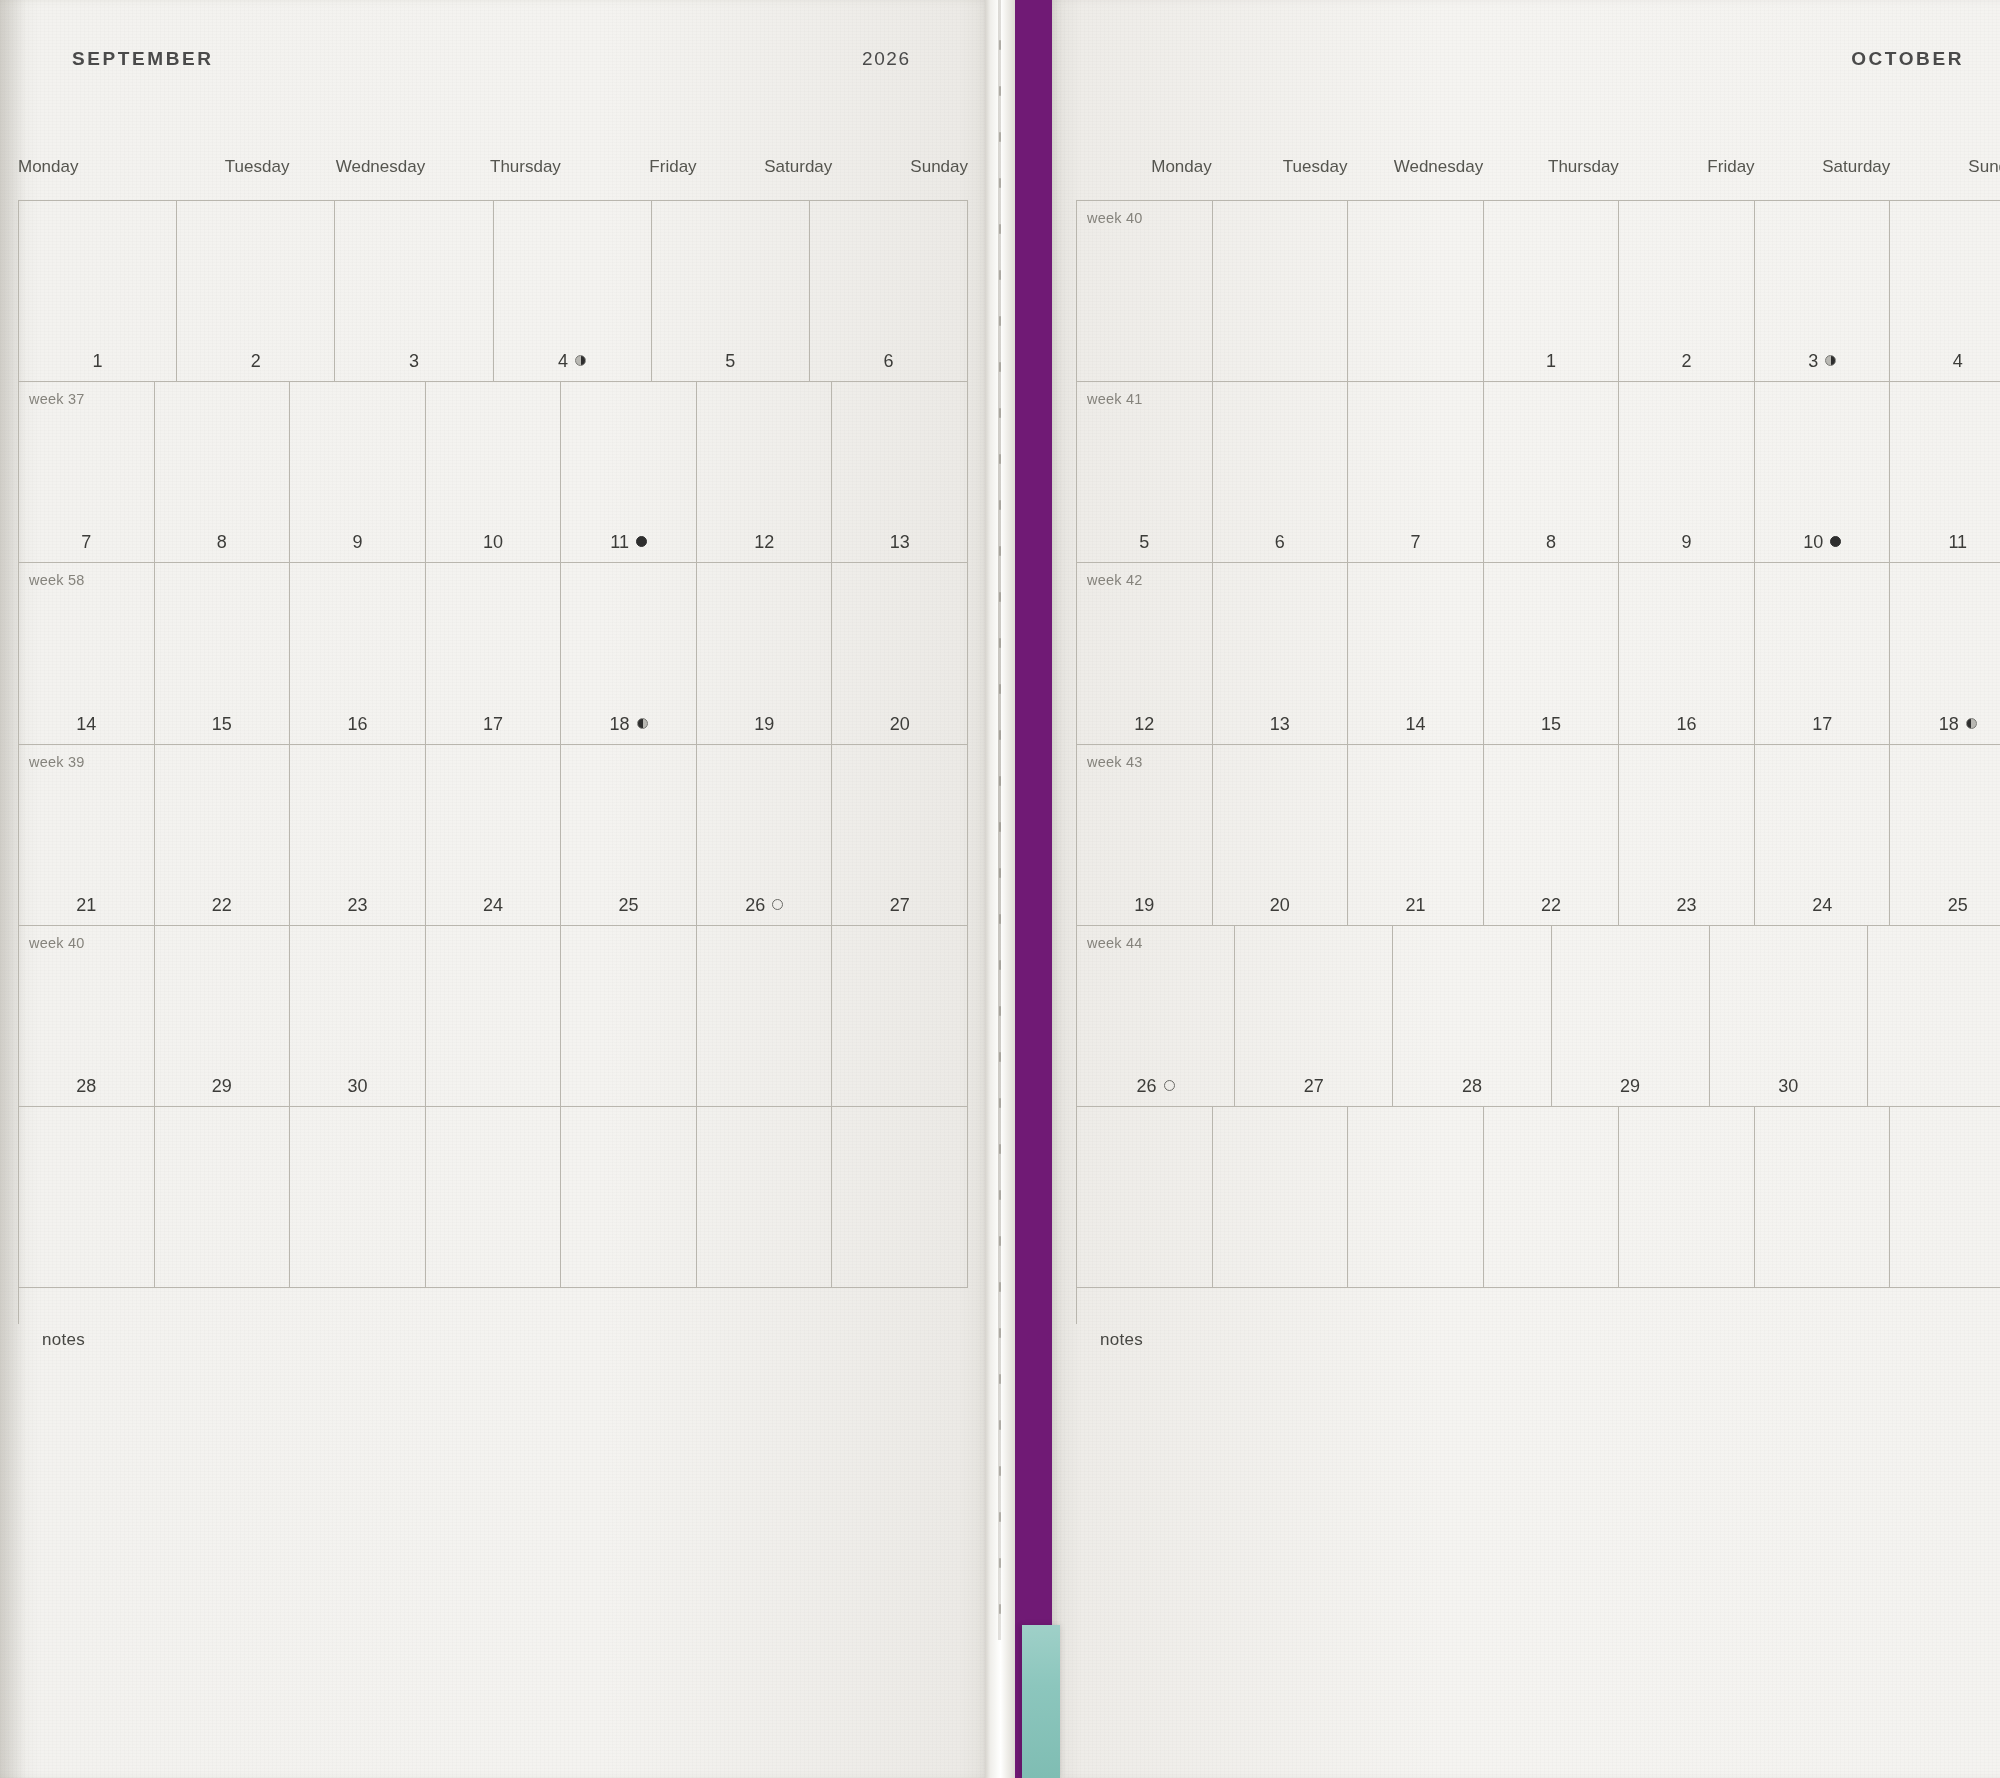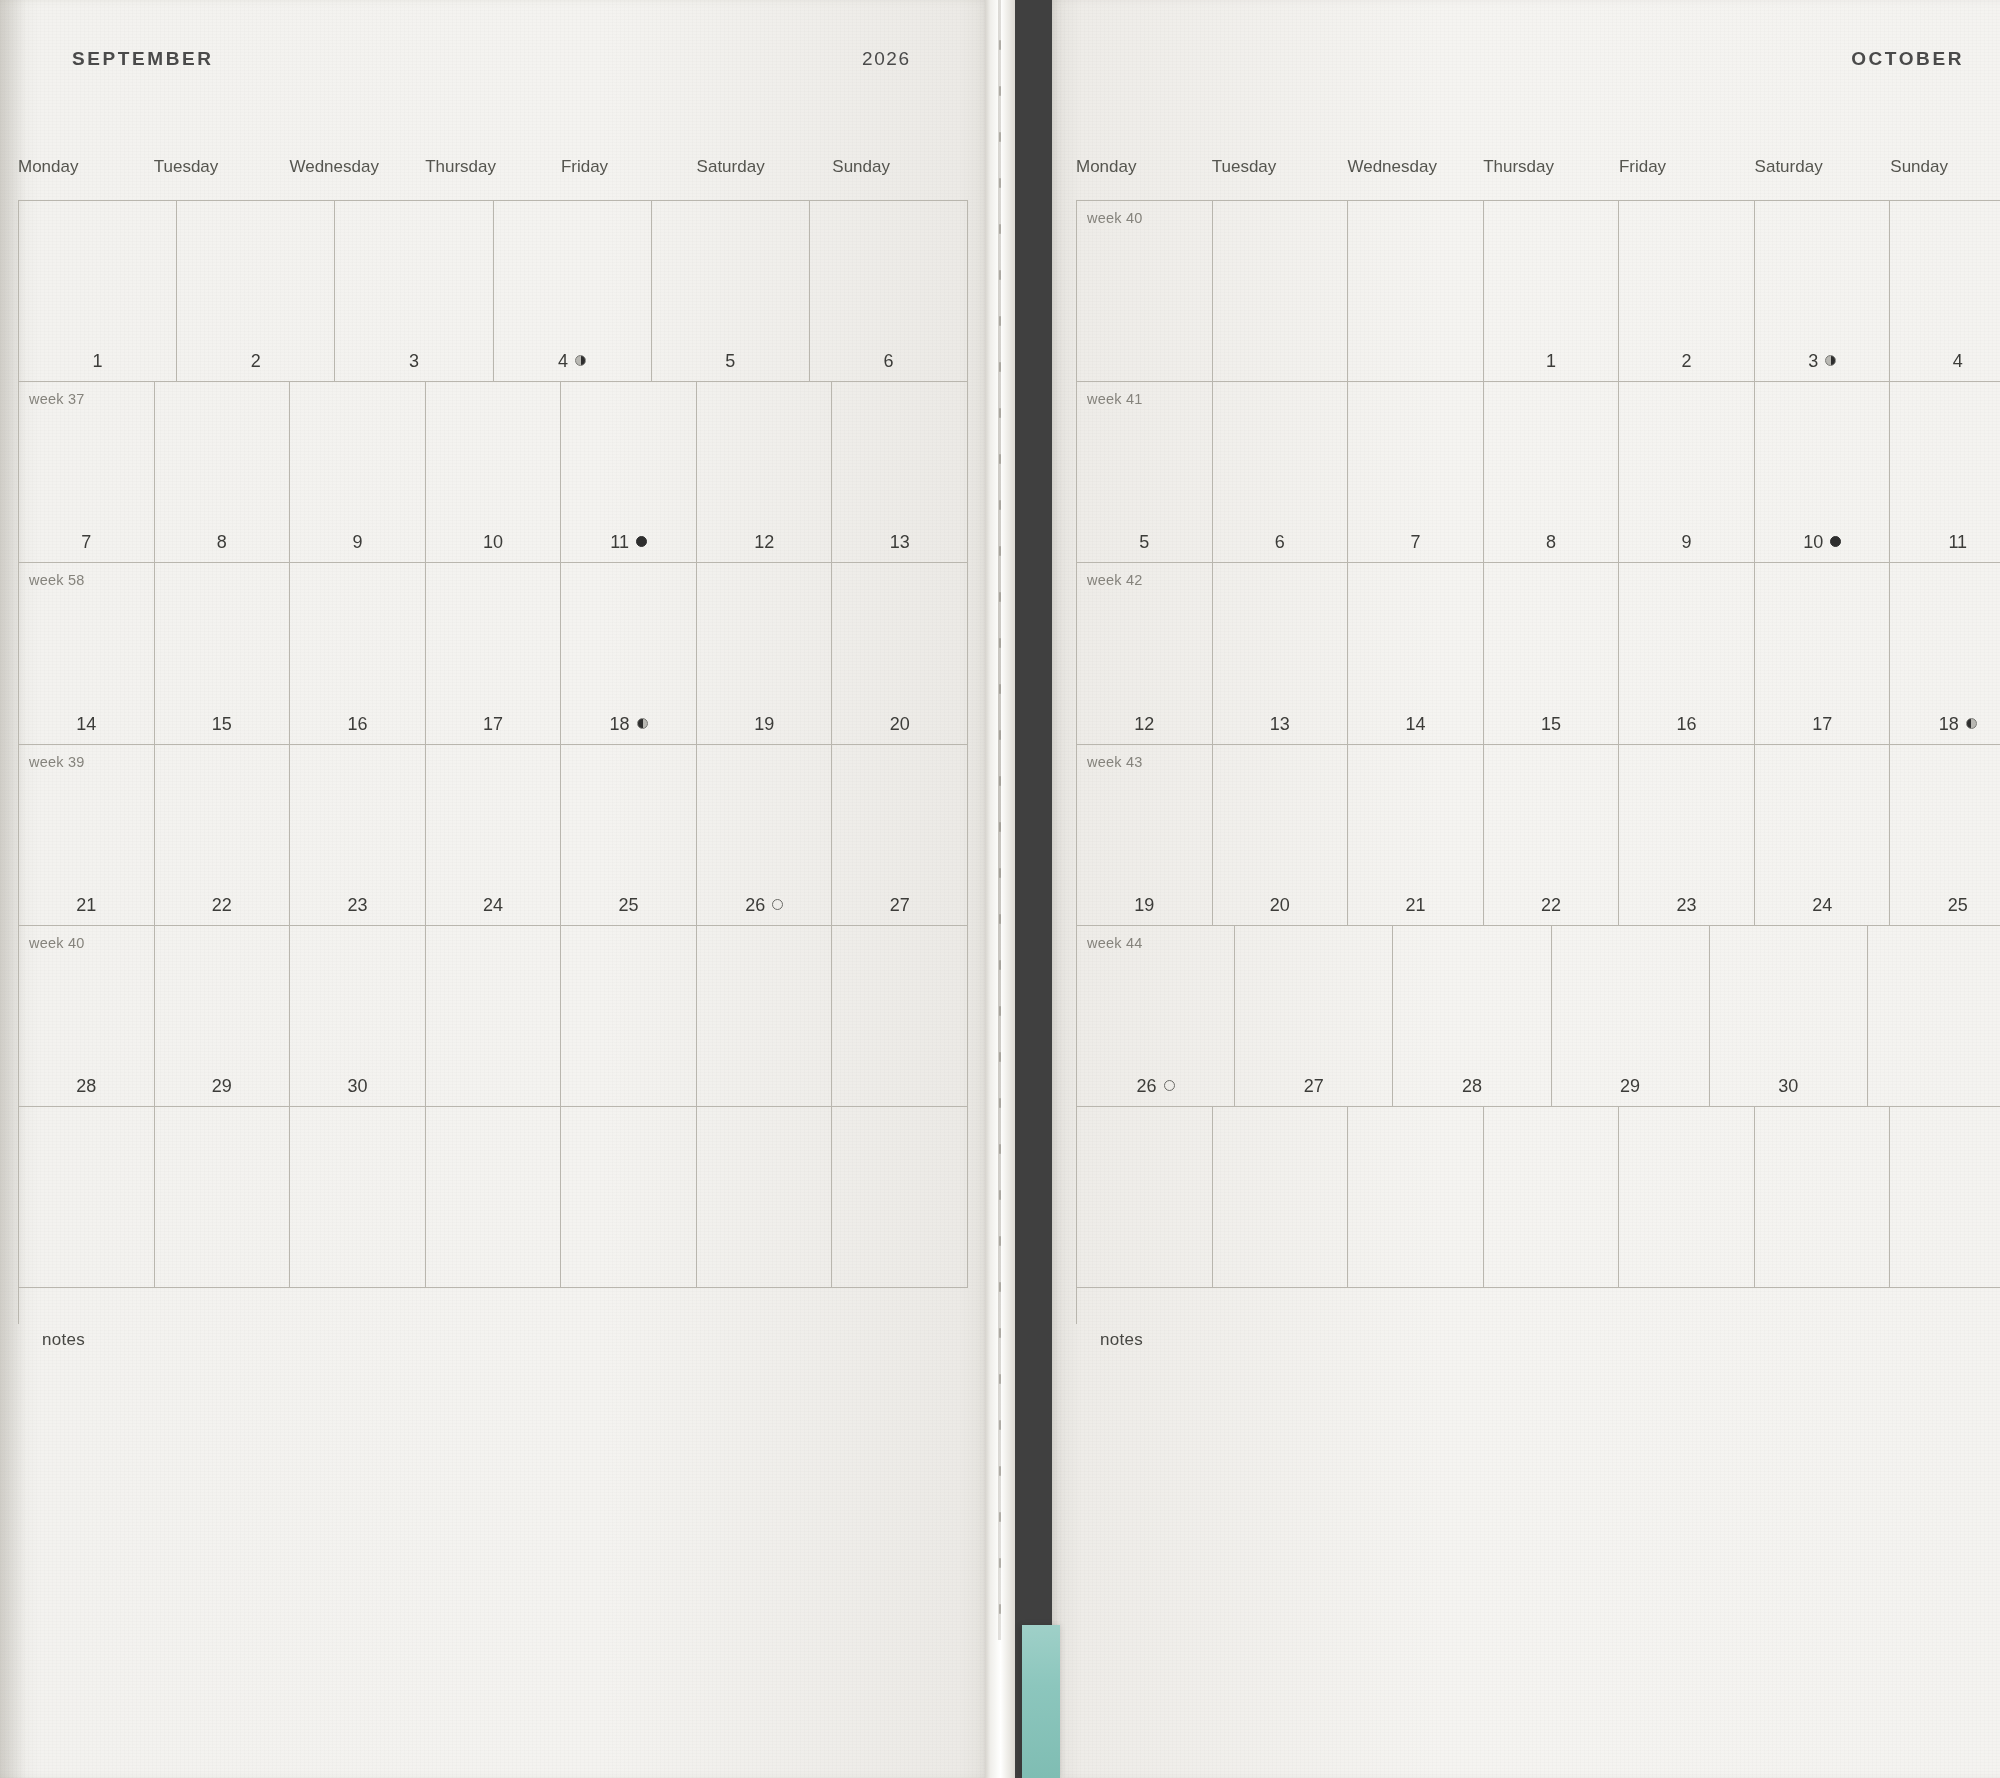--- a/index.html
+++ b/index.html
@@ -11,21 +11,21 @@
     width: 2000px;
     height: 1778px;
     overflow: hidden;
     font-family: "Liberation Sans", sans-serif;
     color: #3a3a3a;
   }
   .spread {
     position: relative;
     width: 1612px;
     height: 1778px;
-    background: #404040;
+    background: #701a75;
   }
   
   .page {
     position: absolute;
     top: 0;
     height: 1778px;
     background: #f2f1ee;
   }
   .page.left {
     left: 0;
@@ -114,21 +114,21 @@
     left: 18px;
     width: 950px;
     height: 34px;
     display: flex;
   }
   .page.left .daynames { top: 157px; }
   .page.right .daynames { top: 157px; left: 24px; }
   .daynames .dn {
     font-size: 17px;
     color: #55554f;
-    text-align: left;
+    text-align: right;
   }
   .page.left .daynames .dn:first-child { text-align: left; }
 
   
   .grid {
     position: absolute;
     border-top: 1px solid #b9b6ae;
     border-left: 1px solid #b9b6ae;
     box-sizing: border-box;
   }

